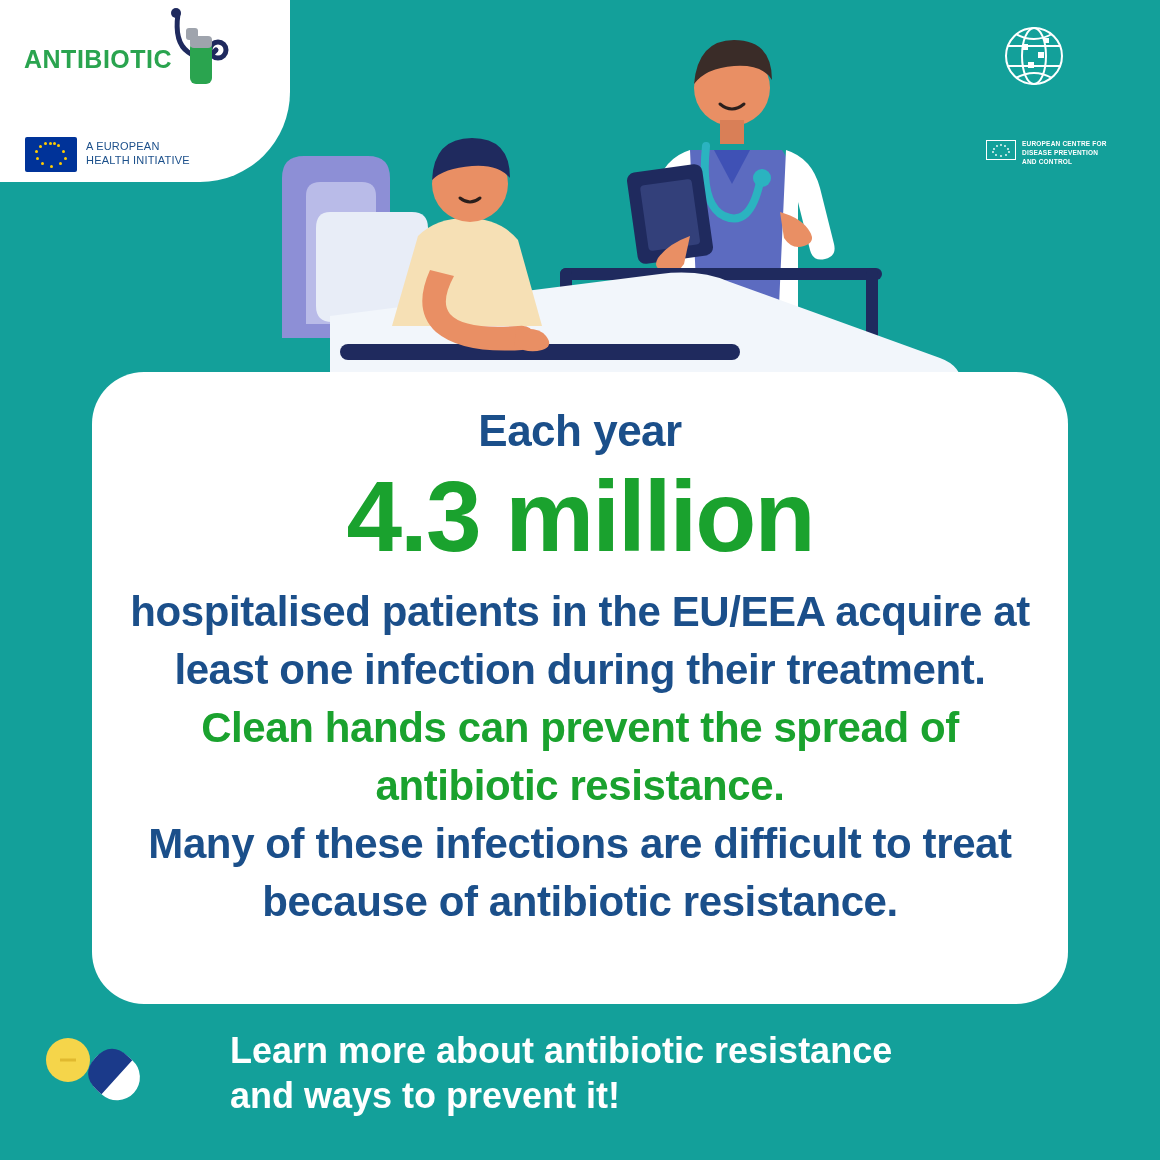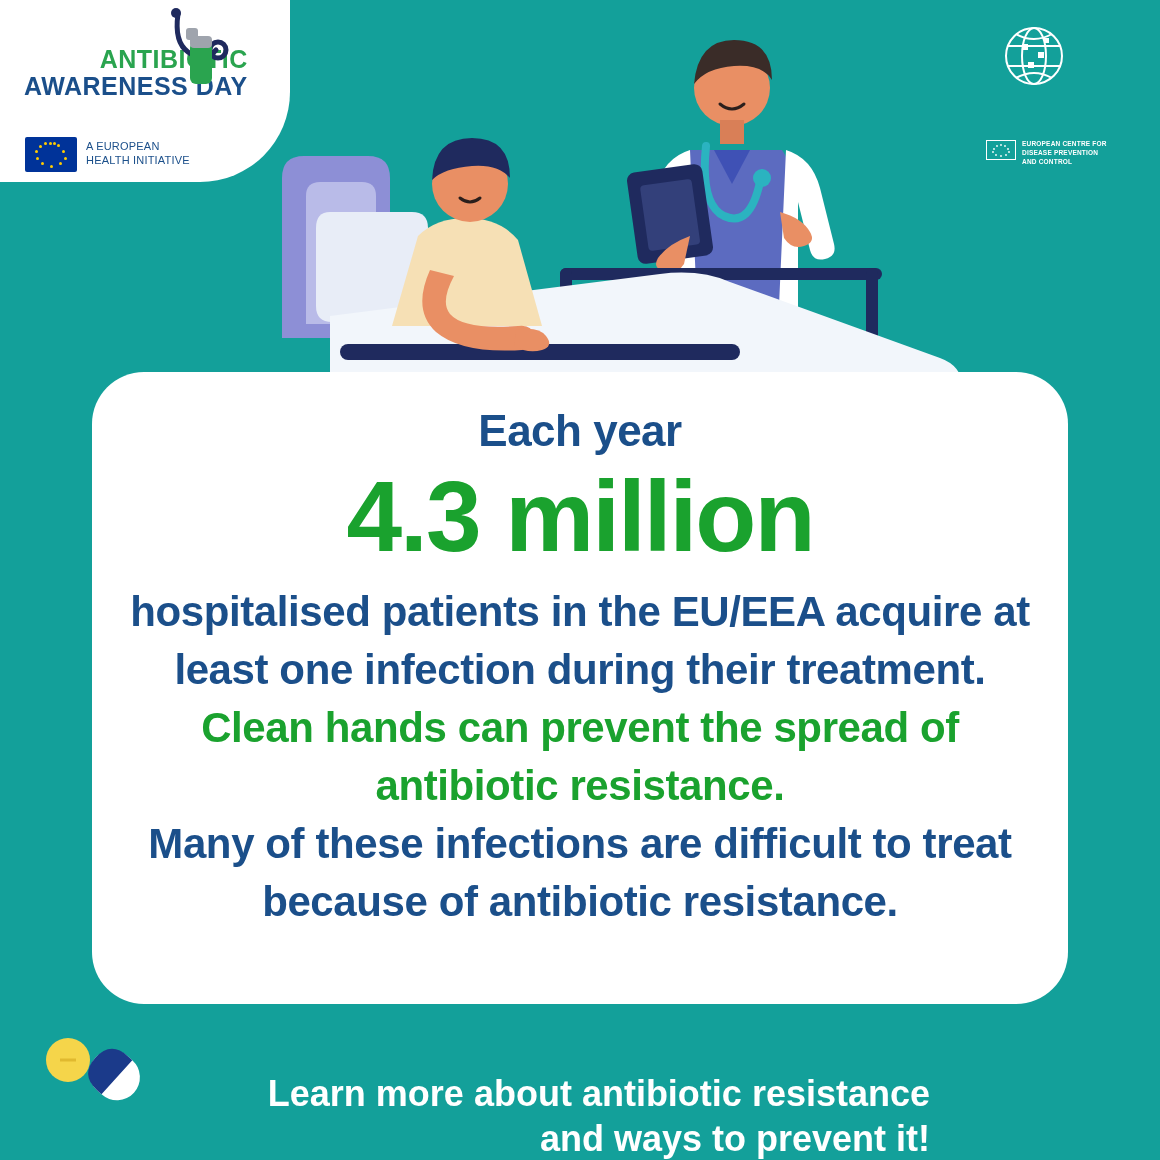--- a/index.html
+++ b/index.html
@@ -166,23 +166,23 @@
   .blue { color: #1b4f8a; }
   .green { color: #1aa22e; }
   #para-1 { margin-top: 14px; }
   #para-2 { margin-top: 0px; }
   #para-3 { margin-top: 0px; }
 
   
   #footer-text {
     position: absolute;
     left: 230px;
-    top: 1071px;
+    top: 1028px;
     width: 700px;
-    text-align: right;
+    text-align: left;
     color: #ffffff;
     font-weight: bold;
     font-size: 36px;
     line-height: 1.25;
     z-index: 20;
   }
   #pills {
     position: absolute;
     left: 36px;
     top: 1030px;
@@ -253,21 +253,20 @@
 
       <path d="M430 270 q-18 40 6 62 q26 22 86 18 q14 -2 12 -14 q-2 -12 -16 -10 q-54 4 -68 -12 q-10 -12 4 -38 z" fill="#e98f64"></path>
       <path d="M516 330 q22 -4 30 6 q8 10 -4 14 q-14 4 -28 -4 z" fill="#e98f64"></path>
     </g>
   </svg>
 </div>
 
 <div id="logo-badge">
   <div id="logo-text">
     <span class="l2">ANTIBIOTIC</span>
-    <span class="l3">AWARENESS DAY</span>
   </div>
 
   <div id="eu-flag">
     <span class="star" style="left:24px; top:5px;"></span>
     <span class="star" style="left:32px; top:7px;"></span>
     <span class="star" style="left:37px; top:13px;"></span>
     <span class="star" style="left:39px; top:20px;"></span>
     <span class="star" style="left:34px; top:25px;"></span>
     <span class="star" style="left:25px; top:28px;"></span>
     <span class="star" style="left:16px; top:25px;"></span>

